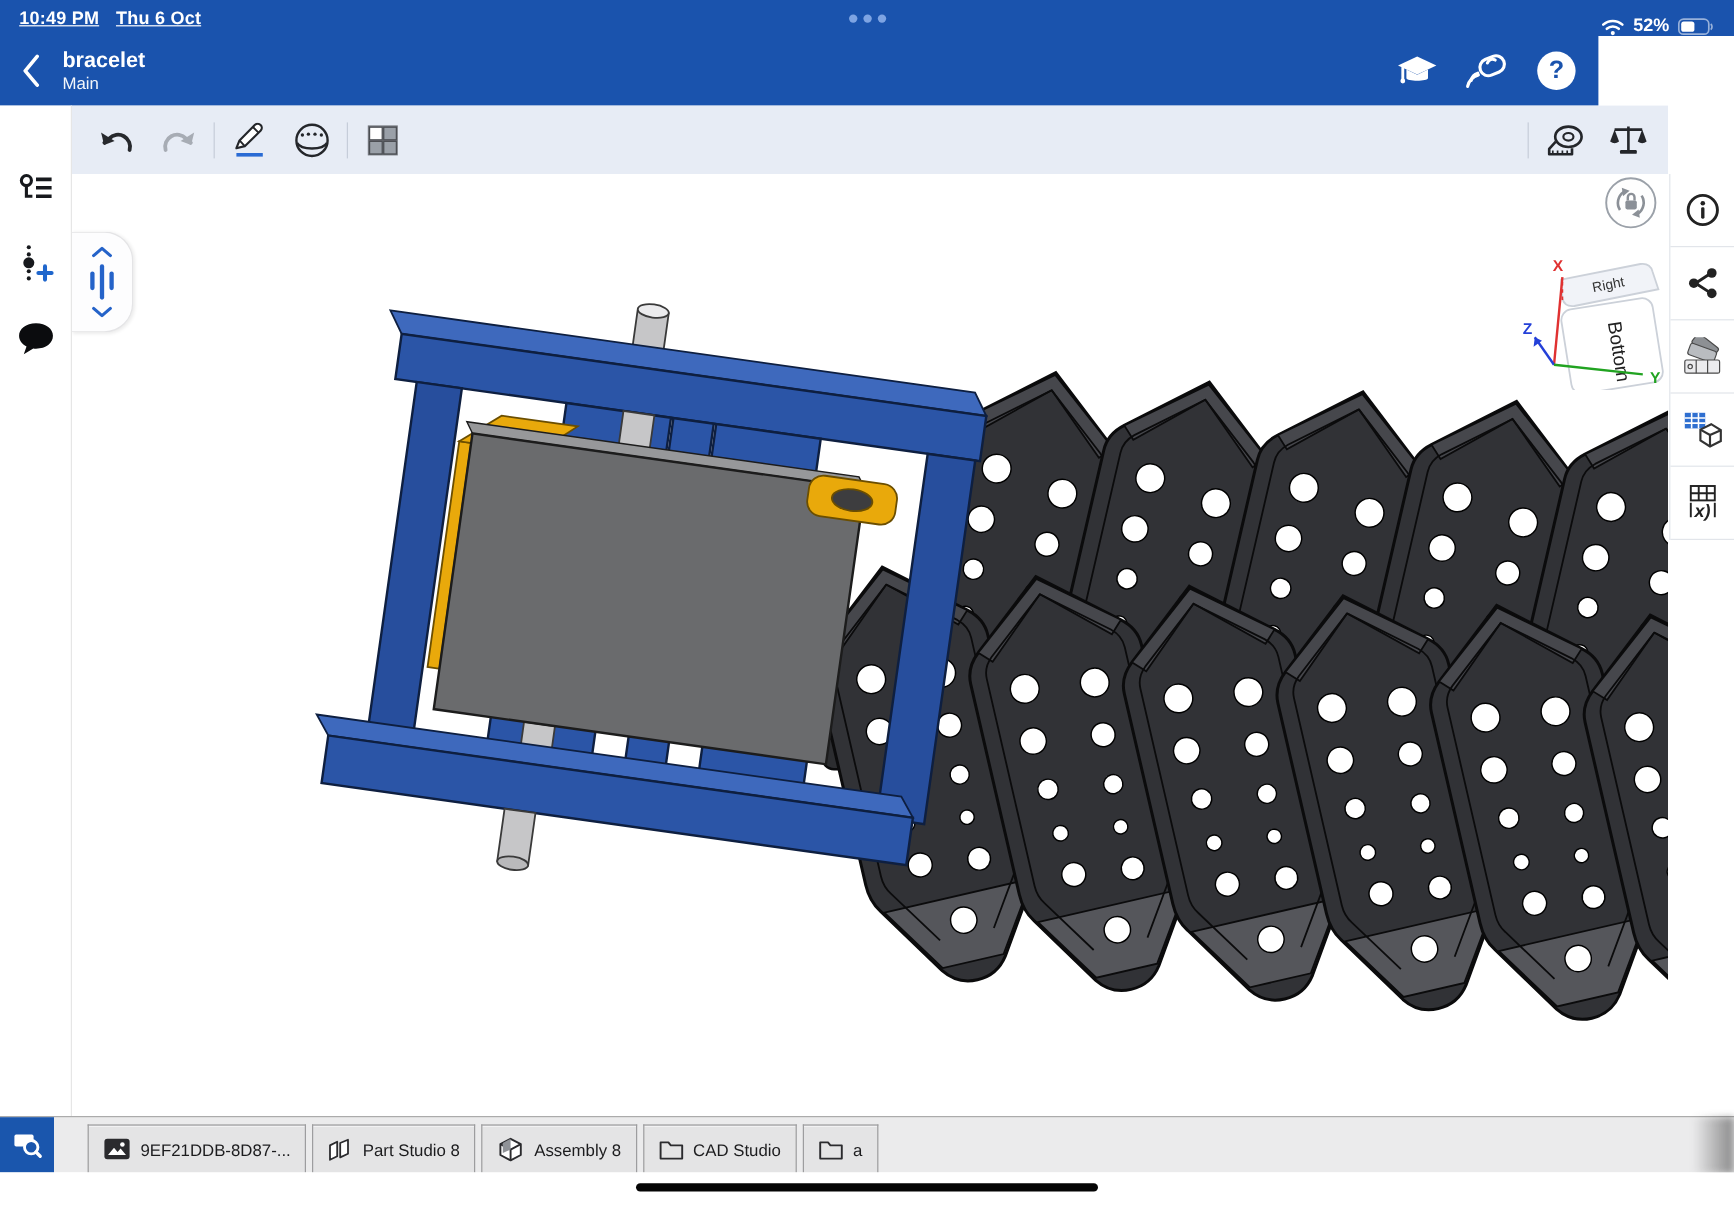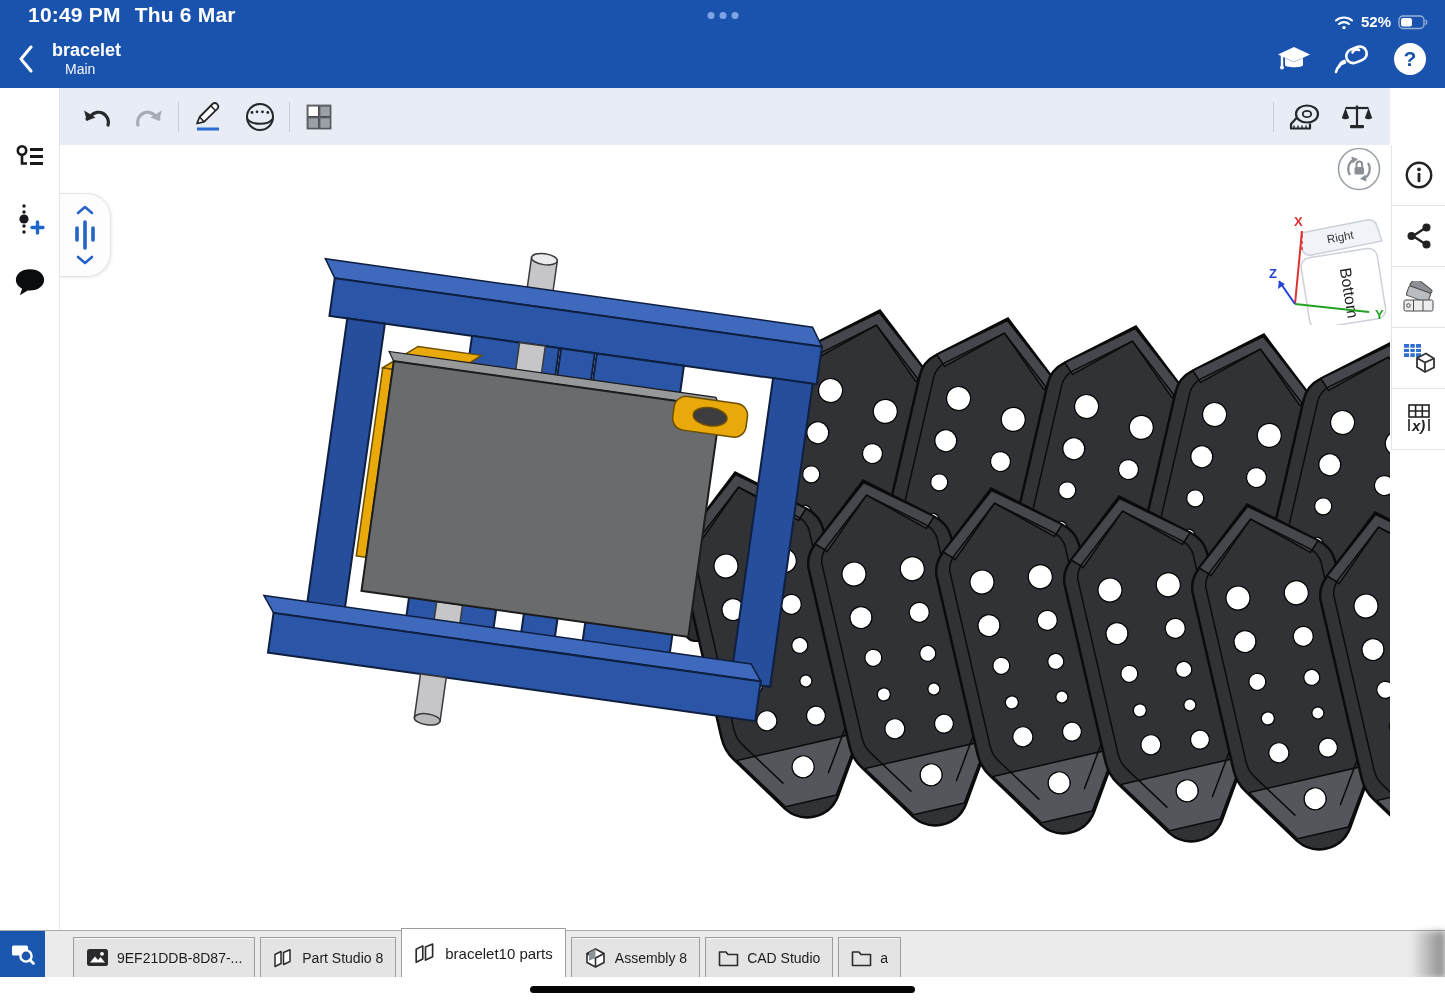--- a/index.html
+++ b/index.html
@@ -1,31 +1,31 @@
 <!DOCTYPE html>
 <html><head>
 <meta charset="utf-8">
 <style>
   * { margin:0; padding:0; box-sizing:border-box; }
   html,body { width:1445px; height:1004px; background:#fff; font-family:"Liberation Sans", sans-serif; overflow:hidden; }
   .screen { position:relative; width:1445px; height:1004px; background:#fff; }
 
   
   .status-bar { position:absolute; left:0; top:0; width:1445px; height:30px; background:#1a53ad; display:flex; align-items:center; color:#fff; }
-  .sb-left { display:flex; gap:14px; padding-left:28px; font-size:21px; font-weight:700; letter-spacing:.2px; }
+  .sb-left { display:flex; gap:14px; padding-left:16px; font-size:15px; font-weight:700; letter-spacing:.2px;text-decoration:underline; }
   .sb-center { position:absolute; left:50%; top:0; transform:translateX(-50%); height:30px; display:flex; align-items:center; gap:5px; }
   .sb-dot { width:7px; height:7px; border-radius:50%; background:#7ea4e3; }
   .sb-right { position:absolute; right:16px; top:0; height:30px; display:flex; align-items:flex-end; gap:7px; font-size:15px; font-weight:700; }
 
   
-  .app-header { position:absolute; left:0; top:30px; width:1445px; height:58px; background:#1a53ad; display:flex; align-items:center; color:#fff; }
+  .app-header { position:absolute; left:0; top:30px; width:1332px; height:58px; background:#1a53ad; display:flex; align-items:center; color:#fff; }
   .back-btn { width:52px; height:58px; display:flex; align-items:center; justify-content:center; cursor:pointer; }
   .doc-titles { display:flex; flex-direction:column; line-height:1.2; }
   .doc-title { font-size:18px; font-weight:700; }
-  .doc-subtitle { font-size:14px; font-weight:400; opacity:.95;margin-left:13px; }
+  .doc-subtitle { font-size:14px; font-weight:400; opacity:.95; }
   .hdr-icons { margin-left:auto; display:flex; align-items:center; gap:24px; padding-right:18px; }
   .hdr-icon { width:34px; height:34px; display:flex; align-items:center; justify-content:center; }
 
   
   .body-row { position:absolute; left:0; top:88px; width:1445px; height:842px; display:flex; }
   .left-sidebar { width:60px; height:842px; background:#fff; border-right:1px solid #e6e6e6; display:flex; flex-direction:column; align-items:center; padding-top:52px; gap:26px; }
   .ls-btn { width:36px; height:36px; display:flex; align-items:center; justify-content:center; }
 
   .content { position:relative; width:1330px; height:842px; }
   .toolbar { position:absolute; left:0; top:0; width:1330px; height:57px; background:#e7ecf5; display:flex; align-items:center; padding:0 16px 0 20px; }
@@ -64,21 +64,21 @@
   text { font-family:"Liberation Sans", sans-serif; }
 </style>
 </head>
 <body>
 
 <div class="screen">
 
   <div class="status-bar">
     <div class="sb-left">
       <span>10:49 PM</span>
-      <span>Thu 6 Mar</span>
+      <span>Thu 6 Oct</span>
     </div>
     <div class="sb-center">
       <span class="sb-dot"></span>
         <span class="sb-dot"></span>
         <span class="sb-dot"></span>
     </div>
     <div class="sb-right">
       <span>
         <svg width="20" height="16" viewBox="0 0 20 16" fill="none" stroke="#fff" stroke-width="2.1" stroke-linecap="round">
           <path d="M2,6.5 a12,12 0 0 1 16,0"></path>
@@ -486,29 +486,20 @@
       </div>
       <div class="tab">
         <span class="tab-icon">
           <svg width="21" height="20" viewBox="0 0 21 20" fill="#fff" stroke="#2b2b2e" stroke-width="1.5" stroke-linejoin="round">
             <path d="M2,6.5 L8,3.5 L8,15.5 L2,18.5 Z"></path>
             <path d="M10.5,4.5 L17,1.8 L17,13.5 L10.5,16.5 Z"></path>
           </svg>
         </span>
         <span>Part Studio 8</span>
       </div>
-      <div class="tab active">
-        <span class="tab-icon">
-          <svg width="23" height="22" viewBox="0 0 21 20" fill="#fff" stroke="#2b2b2e" stroke-width="1.5" stroke-linejoin="round">
-            <path d="M2,6.5 L8,3.5 L8,15.5 L2,18.5 Z"></path>
-            <path d="M10.5,4.5 L17,1.8 L17,13.5 L10.5,16.5 Z"></path>
-          </svg>
-        </span>
-        <span>bracelet10 parts</span>
-      </div>
       <div class="tab">
         <span class="tab-icon">
           <svg width="23" height="22" viewBox="0 0 23 22">
             <polygon points="3,6.5 11.5,2 20,6.5 20,15.5 11.5,20 3,15.5" fill="#fff" stroke="#2b2b2e" stroke-width="1.6" stroke-linejoin="round"></polygon>
             <path d="M3,6.5 L11.5,11 L20,6.5 M11.5,11 V20" fill="none" stroke="#2b2b2e" stroke-width="1.6"></path>
             <polygon points="5,5.4 11.5,2 11.5,11 5,13.8" fill="#8f9297"></polygon>
           </svg>
         </span>
         <span>Assembly 8</span>
       </div>

